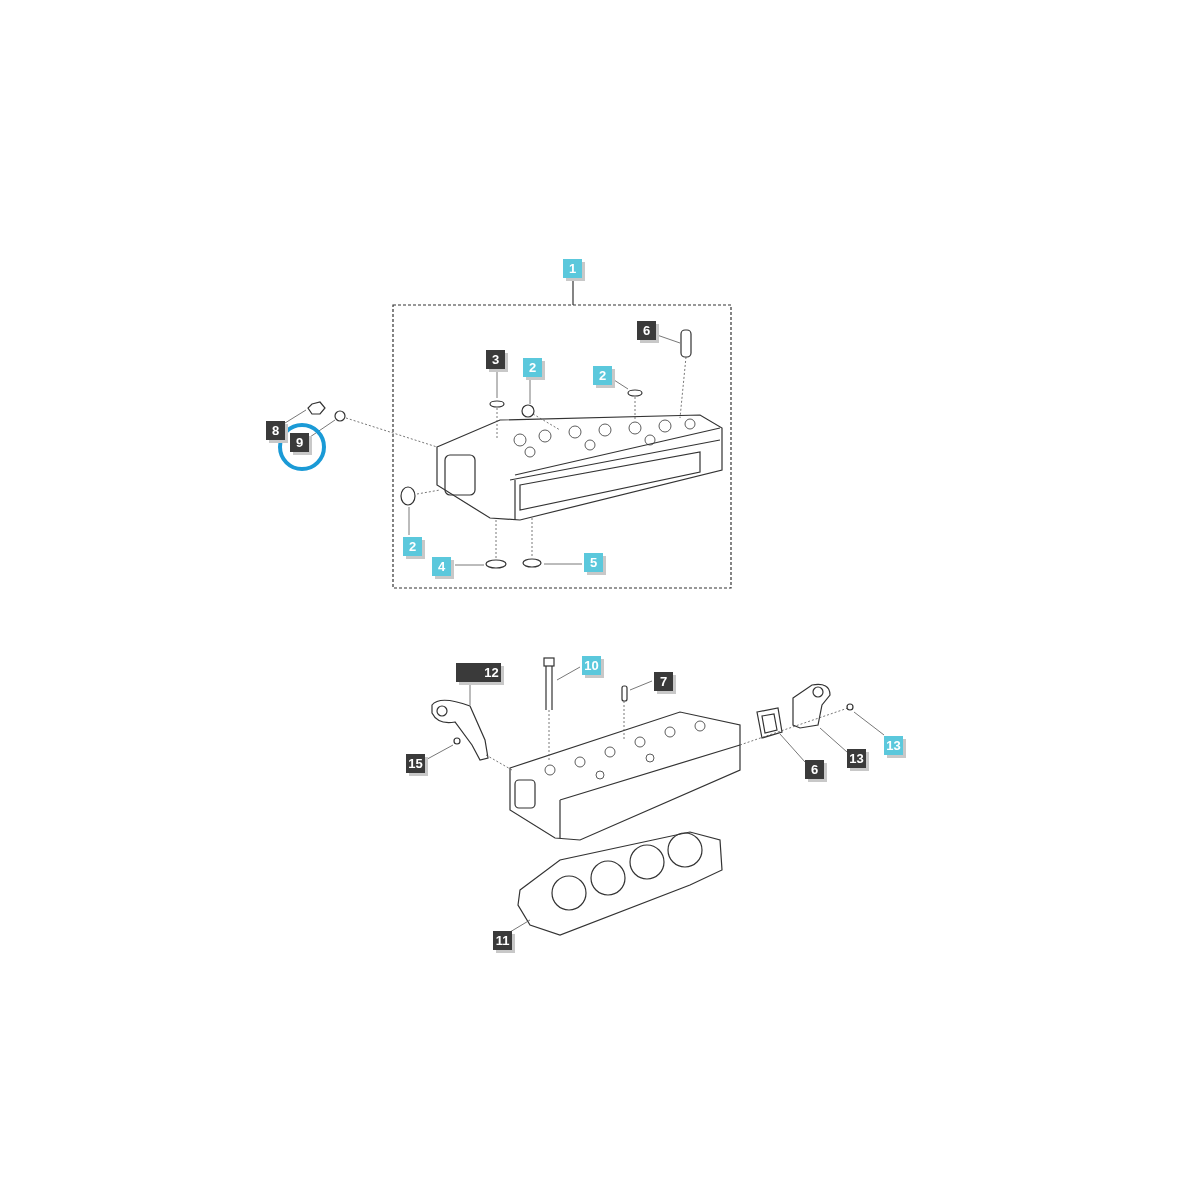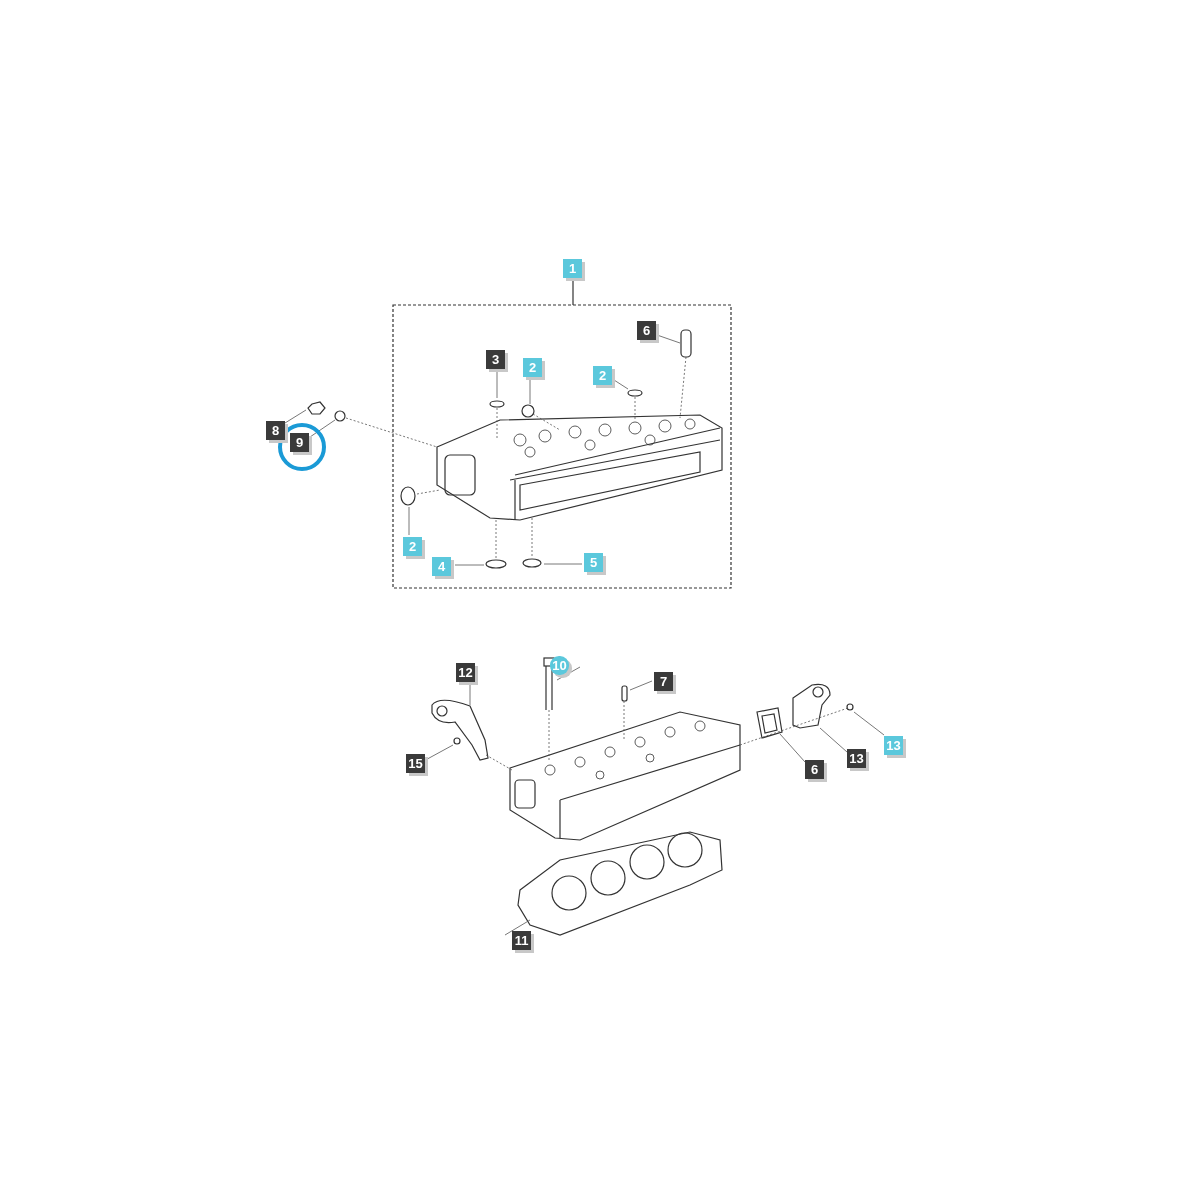--- a/index.html
+++ b/index.html
@@ -131,21 +131,21 @@
     <div class="callout cyan" style="left: 563px; top: 259px;">1</div>
     <div class="callout dark" style="left: 486px; top: 350px;">3</div>
     <div class="callout cyan" style="left: 523px; top: 358px;">2</div>
     <div class="callout cyan" style="left: 593px; top: 366px;">2</div>
     <div class="callout dark" style="left: 637px; top: 321px;">6</div>
     <div class="callout dark" style="left: 266px; top: 421px;">8</div>
     <div class="callout dark" style="left: 290px; top: 433px;">9</div>
     <div class="callout cyan" style="left: 403px; top: 537px;">2</div>
     <div class="callout cyan" style="left: 432px; top: 557px;">4</div>
     <div class="callout cyan" style="left: 584px; top: 553px;">5</div>
-    <div class="callout dark" style="left: 456px; top: 663px;">12</div>
-    <div class="callout cyan" style="left: 550px; top: 656px; border-radius: 9px;">10</div>
+    <div class="callout dark" style="left: 456px; top: 663px; padding-left: 26px;">12</div>
+    <div class="callout cyan" style="left: 582px; top: 656px;">10</div>
     <div class="callout dark" style="left: 654px; top: 672px;">7</div>
     <div class="callout dark" style="left: 406px; top: 754px;">15</div>
     <div class="callout cyan" style="left: 884px; top: 736px;">13</div>
     <div class="callout dark" style="left: 847px; top: 749px;">13</div>
     <div class="callout dark" style="left: 805px; top: 760px;">6</div>
-    <div class="callout dark" style="left: 512px; top: 931px;">11</div>
+    <div class="callout dark" style="left: 493px; top: 931px;">11</div>
   </div>
 
 </body></html>

